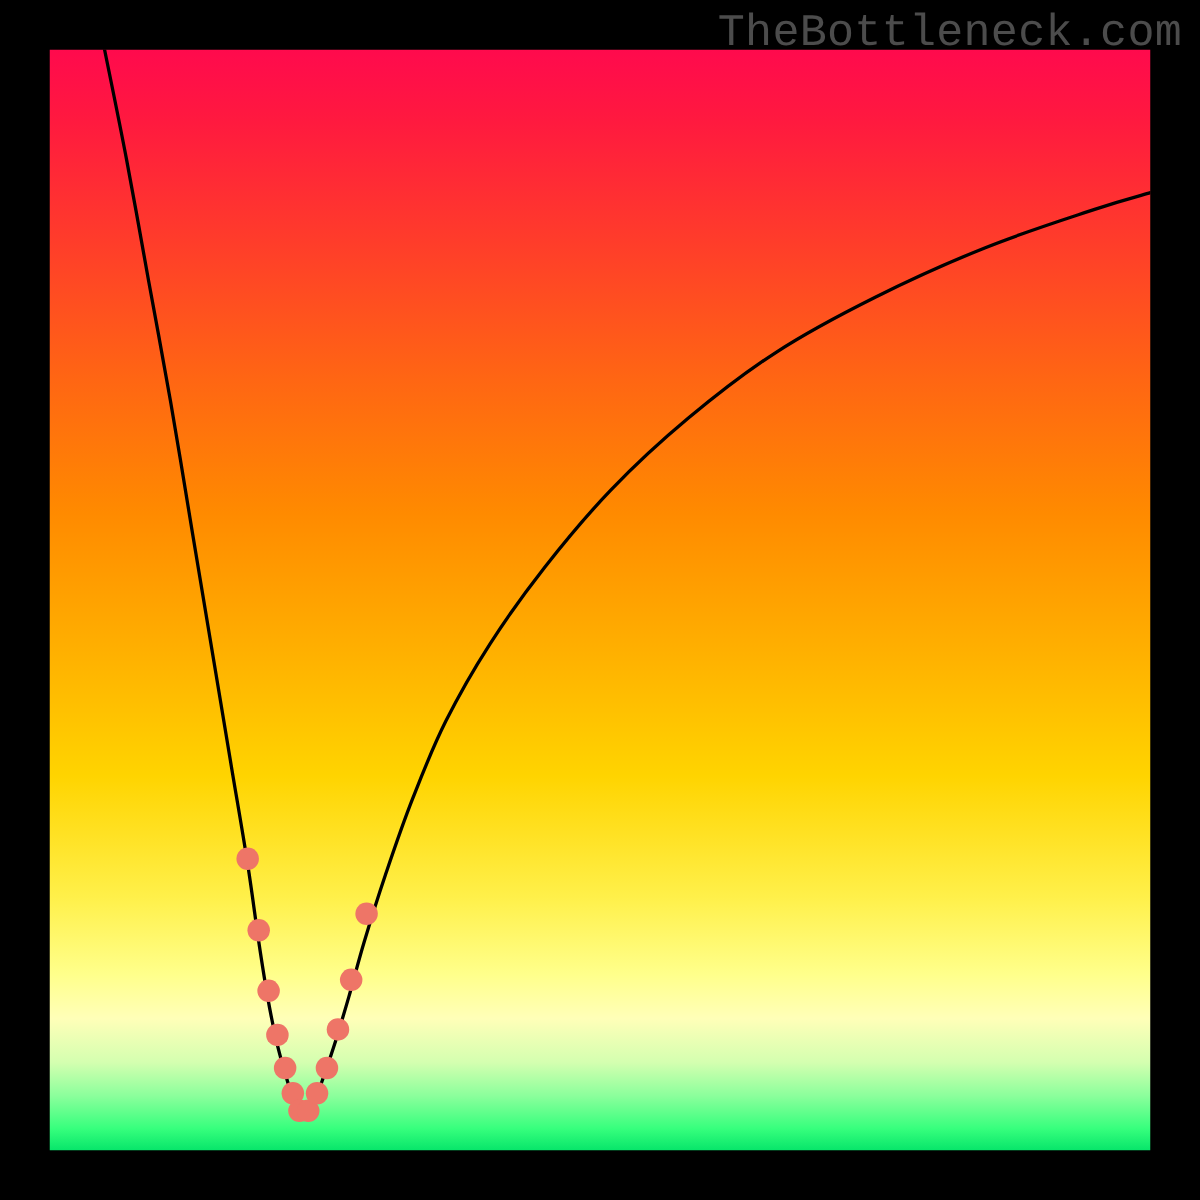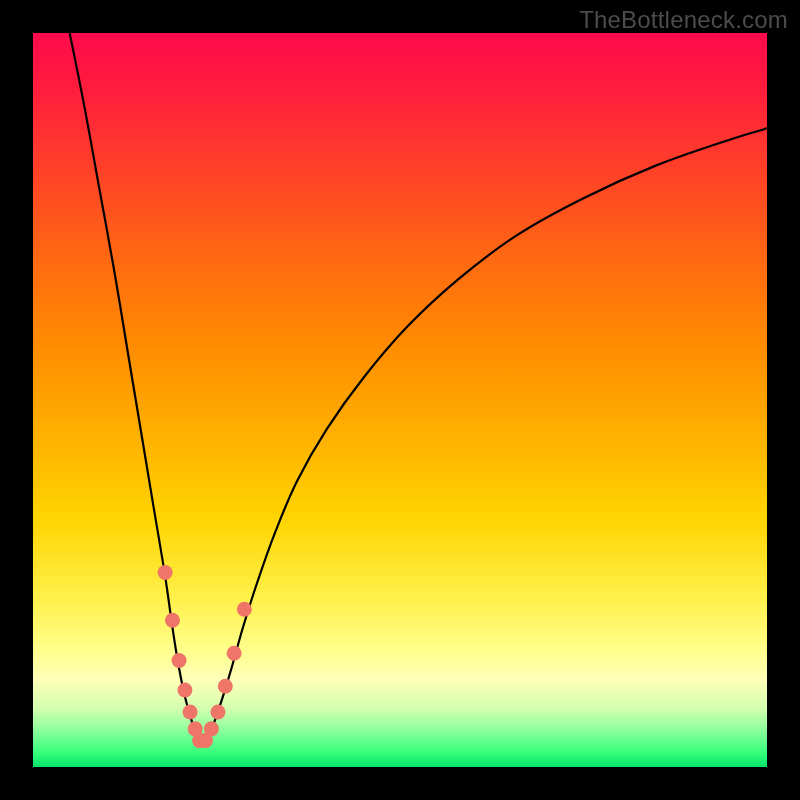--- a/index.html
+++ b/index.html
@@ -43,25 +43,26 @@
       #8cff9c 95%,
       #37ff7d 98%,
       #07e56a 100%
     );
   }
   .watermark {
     position: absolute;
     top: 6px;
     right: 12px;
     color: #4c4c4c;
-    font-size: 24px;
+    font-size: 30px;
     font-weight: 500;
     letter-spacing: 0.2px;
     user-select: none;
     pointer-events: none;
+    font-family: Liberation Mono, monospace;
   }
   svg.curve {
     position: absolute;
     left: 0; top: 0;
     width: 734px;
     height: 734px;
     overflow: visible;
   }
   .curve-line {
     fill: none;

